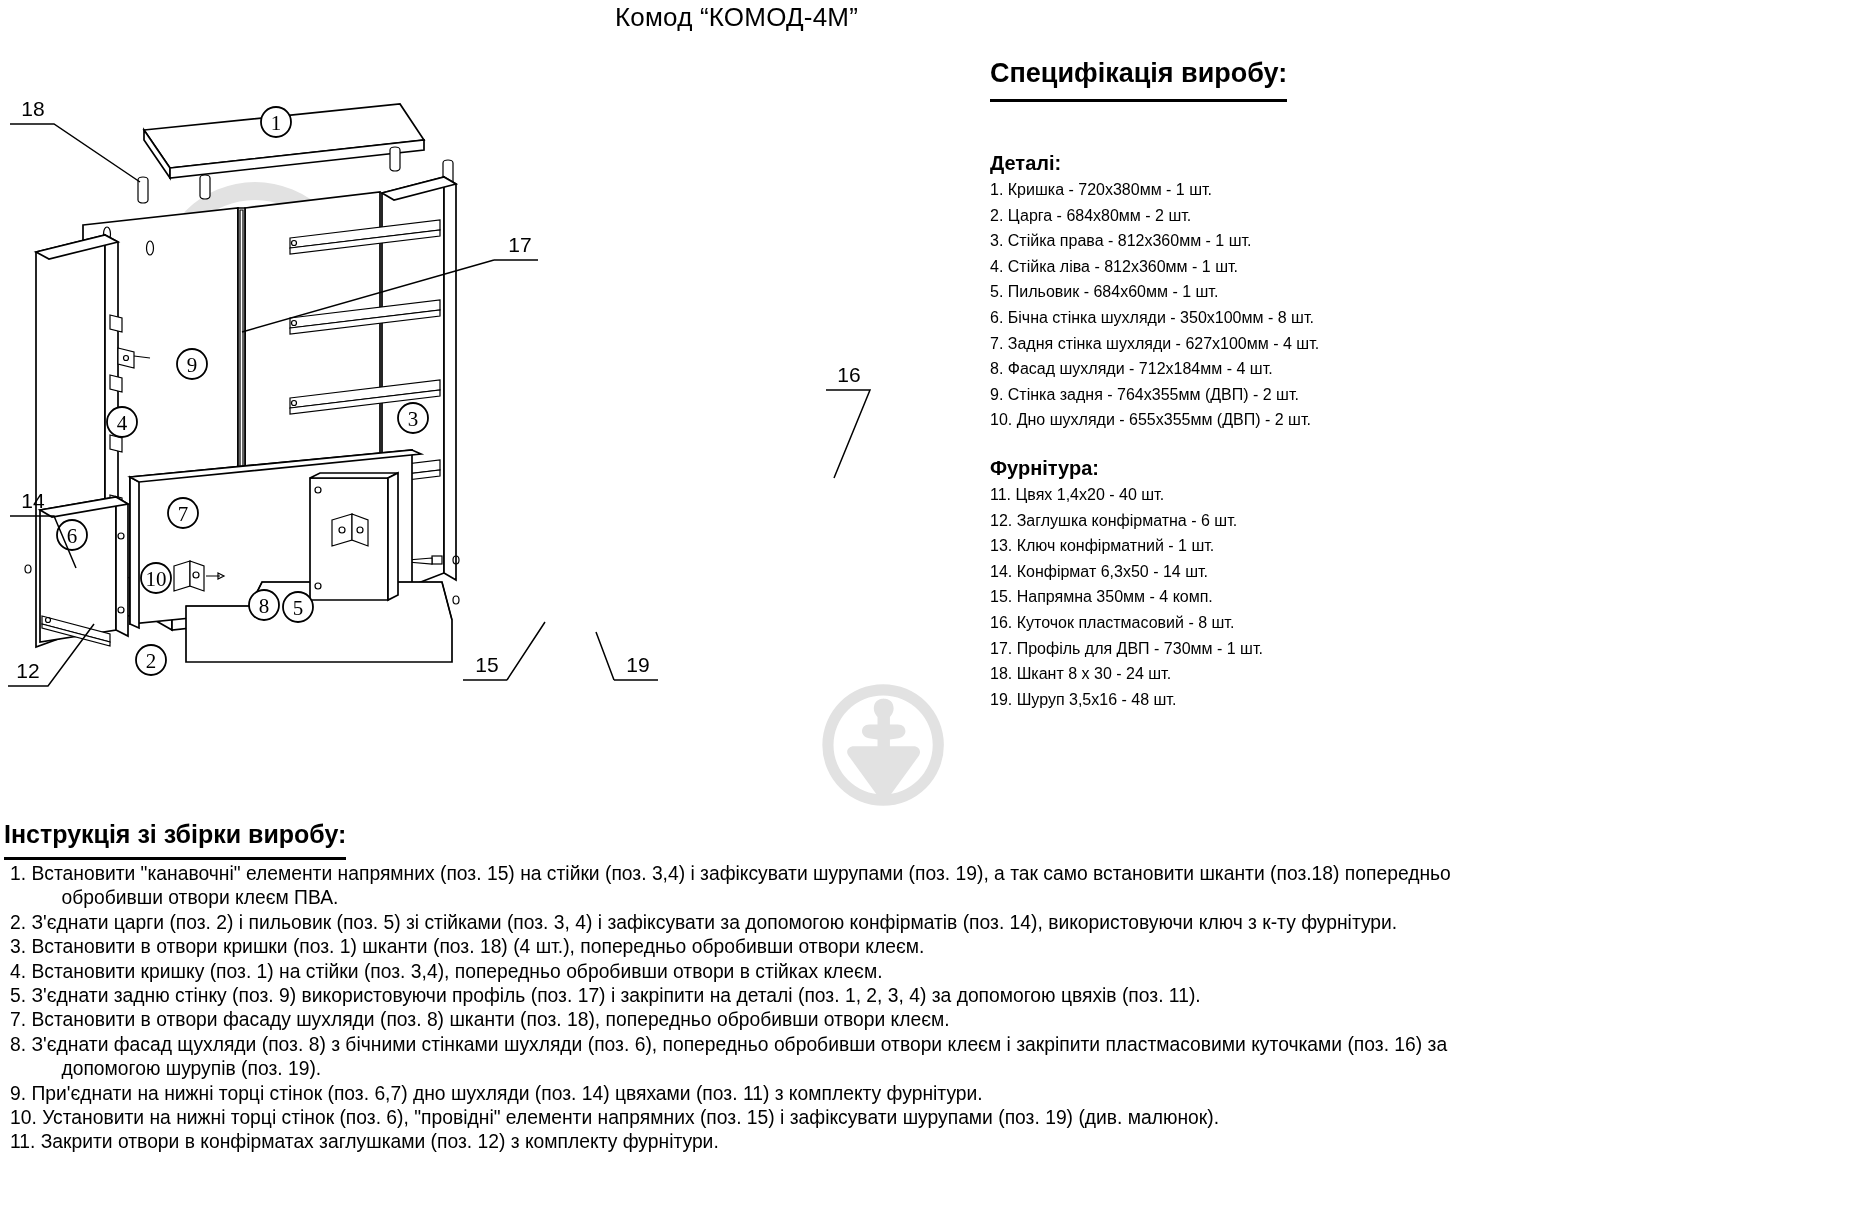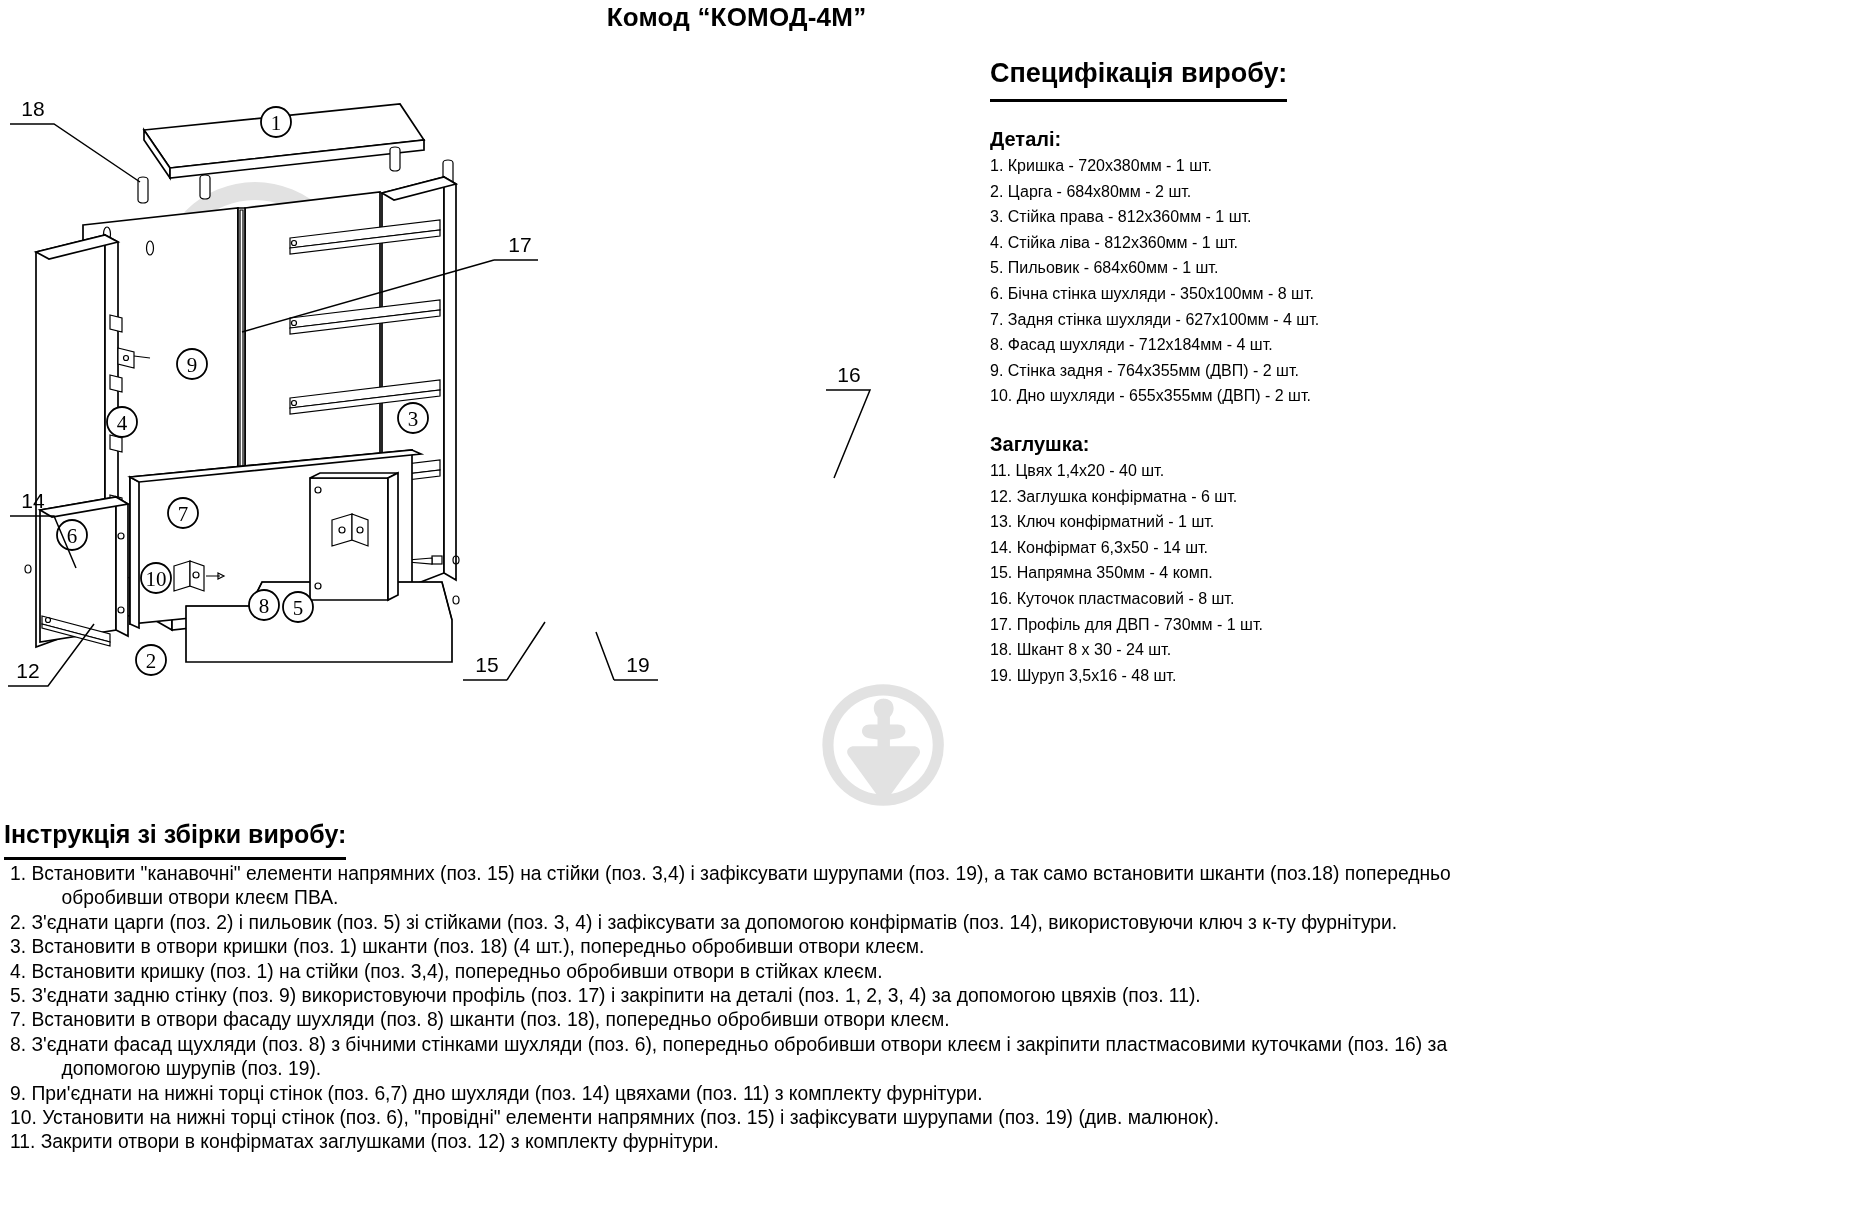--- a/index.html
+++ b/index.html
@@ -10,37 +10,37 @@
     color:#000;
     position:relative;
     overflow:hidden;
   }
   .page{position:absolute;inset:0;}
 
   
   #doc-title{
     position:absolute;left:0;top:2px;width:1853px;
     text-align:center;
-    font-size:26px;font-weight:bold;letter-spacing:.2px;
+    font-size:26px;font-weight:normal;letter-spacing:.2px;
   }
   #doc-title .ttl{display:inline-block;margin-left:-380px;}
 
   
   #spec-panel{
     position:absolute;left:990px;top:58px;width:480px;
   }
   #spec-heading{
     font-size:27px;font-weight:bold;
     border-bottom:3px solid #000;
     display:inline-block;
     padding-bottom:10px;
     margin-bottom:26px;
   }
   .spec-group-title{
-    font-size:20px;font-weight:bold;margin-bottom:2px;
+    font-size:20px;font-weight:bold;margin-bottom:2px;margin-top:24px;
   }
   .spec-list{list-style:none;margin:0;padding:0;}
   .spec-list li{
     font-size:16px;line-height:25.6px;white-space:nowrap;
   }
   #fittings-group{margin-top:24px;}
 
   
   #instr-heading{
     position:absolute;left:4px;top:820px;
@@ -333,21 +333,21 @@
           <li>5. Пильовик - 684х60мм - 1 шт.</li>
           <li>6. Бічна стінка шухляди - 350х100мм - 8 шт.</li>
           <li>7. Задня стінка шухляди - 627х100мм - 4 шт.</li>
           <li>8. Фасад шухляди - 712х184мм - 4 шт.</li>
           <li>9. Стінка задня - 764х355мм (ДВП) - 2 шт.</li>
           <li>10. Дно шухляди - 655х355мм (ДВП) - 2 шт.</li>
         </ul>
     </div>
 
     <div id="fittings-group">
-      <div class="spec-group-title">Заглушка:</div>
+      <div class="spec-group-title">Фурнітура:</div>
       <ul class="spec-list" id="fittings-list">
           <li>11. Цвях 1,4х20 - 40 шт.</li>
           <li>12. Заглушка конфірматна - 6 шт.</li>
           <li>13. Ключ конфірматний - 1 шт.</li>
           <li>14. Конфірмат 6,3х50 - 14 шт.</li>
           <li>15. Напрямна 350мм - 4 комп.</li>
           <li>16. Куточок пластмасовий - 8 шт.</li>
           <li>17. Профіль для ДВП - 730мм - 1 шт.</li>
           <li>18. Шкант 8 х 30 - 24 шт.</li>
           <li>19. Шуруп 3,5х16 - 48 шт.</li>

